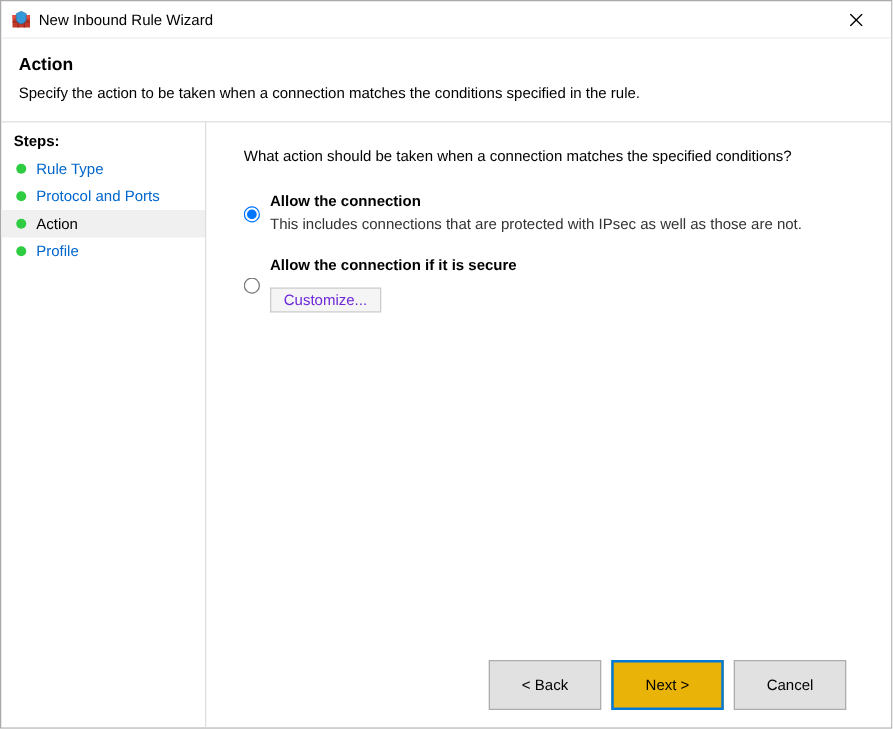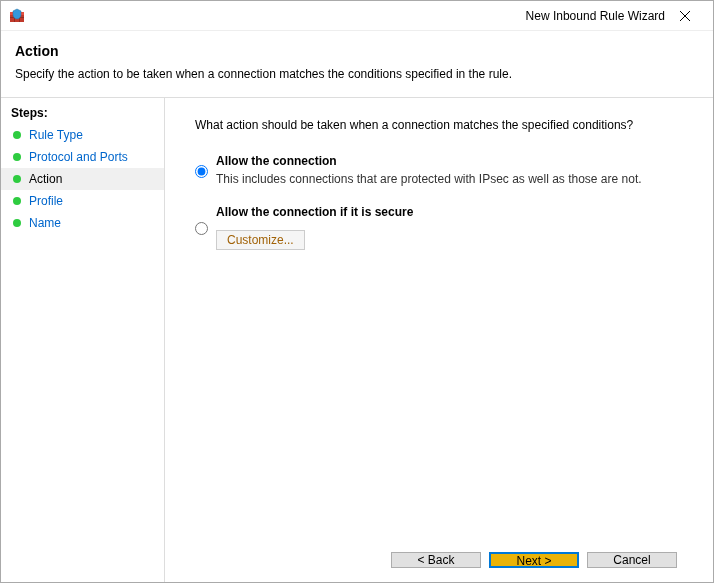--- a/index.html
+++ b/index.html
@@ -22,21 +22,21 @@
       display: flex;
       align-items: center;
       padding: 0 8px;
       border-bottom: 1px solid #eee;
     }
     .titlebar .app-icon {
       width: 16px; height: 16px;
       margin-right: 6px;
       flex-shrink: 0;
     }
-    .titlebar .title { flex: 1; font-size: 12px; text-align: right; }
+    .titlebar .title { flex: 1; font-size: 12px; }
     .titlebar .close-icon {
       width: 40px; height: 28px;
       display: flex; align-items: center; justify-content: center;
       cursor: pointer;
     }
     .header {
       padding: 12px 14px 16px 14px;
     }
     .header h1 {
       font-size: 14px;
@@ -113,35 +113,35 @@
     }
     .option-desc {
       font-size: 12px;
       color: #333;
       line-height: 1.35;
     }
     .customize-btn {
       margin-top: 8px;
       padding: 2px 10px;
       font-size: 12px;
-      color: #a16207;
+      color: #6d28d9;
       background: #f5f5f5;
       border: 1px solid #ccc;
       cursor: default;
     }
     .spacer { flex: 1; }
     .footer {
       display: flex;
       justify-content: flex-end;
       gap: 8px;
       padding: 12px 16px 14px 0;
     }
     .footer button {
       width: 90px;
-      height: 16px;
+      height: 40px;
       font-size: 12px;
       background: #e1e1e1;
       border: 1px solid #adadad;
       cursor: pointer;
     }
     .footer button.primary {
       border: 2px solid #0078d7;
       background: #eab308;
     }
   </style>
@@ -189,24 +189,20 @@
         <span class="step-label">Protocol and Ports</span>
       </div>
       <div class="step-item active">
         <span class="bullet"></span>
         <span class="step-label">Action</span>
       </div>
       <div class="step-item">
         <span class="bullet"></span>
         <span class="step-label">Profile</span>
       </div>
-      <div class="step-item">
-        <span class="bullet"></span>
-        <span class="step-label">Name</span>
-      </div>
     </div>
 
     <div class="content">
       <div class="prompt">What action should be taken when a connection matches the specified conditions?</div>
 
       <label class="option">
         <input type="radio" name="action" checked="" style="">
         <div class="option-body">
           <div class="option-title">Allow the connection</div>
           <div class="option-desc">This includes connections that are protected with IPsec as well as those are not.</div>

